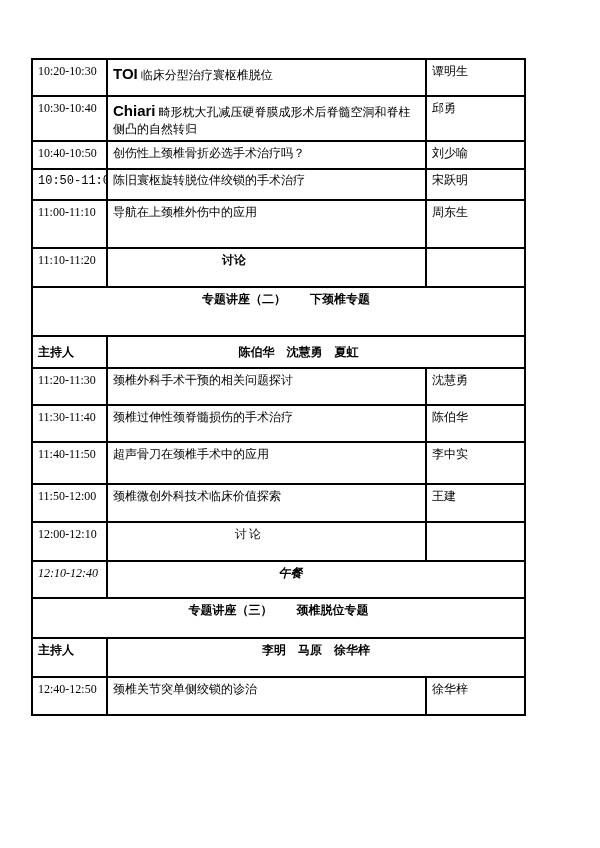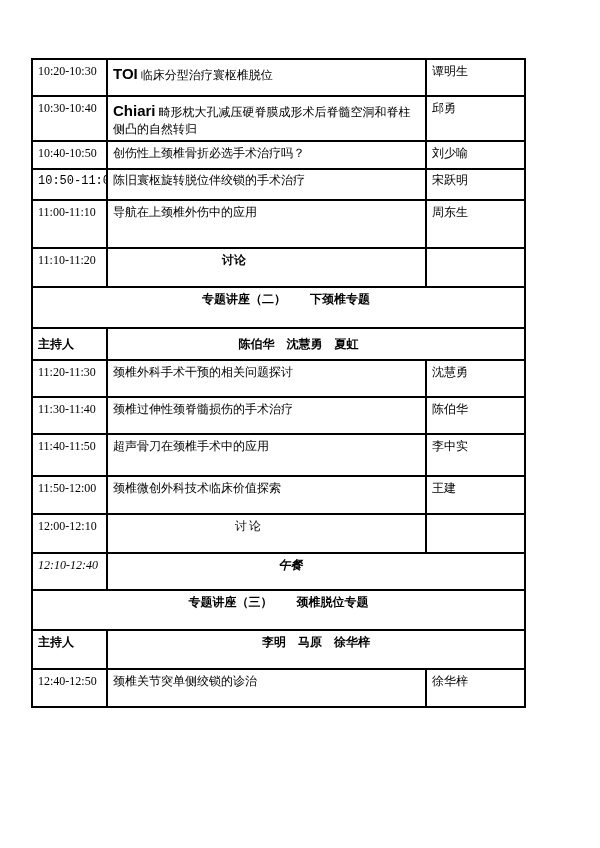--- a/index.html
+++ b/index.html
@@ -85,21 +85,21 @@
       <tr style="height: 48px;">
         <td class="t-time">11:00-11:10</td>
         <td class="fs-n">导航在上颈椎外伤中的应用</td>
         <td class="t-speaker">周东生</td>
       </tr>
       <tr style="height: 39px;">
         <td class="t-time">11:10-11:20</td>
         <td class="c fs-n b" style="padding-right: 70px;">讨论</td>
         <td class="t-speaker"></td>
       </tr>
-      <tr style="height: 41px;">
+      <tr style="height: 49px;">
         <td class="c b fs-n" colspan="3" style="padding-left: 20px;">专题讲座（二）　　下颈椎专题</td>
       </tr>
       <tr style="height: 32px;">
         <td class="b fs-n vm">主持人</td>
         <td class="c b fs-n vm" colspan="2" style="padding-right: 40px;">陈伯华　沈慧勇　夏虹</td>
       </tr>
       <tr style="height: 37px;">
         <td class="t-time">11:20-11:30</td>
         <td class="fs-n">颈椎外科手术干预的相关问题探讨</td>
         <td class="t-speaker">沈慧勇</td>

